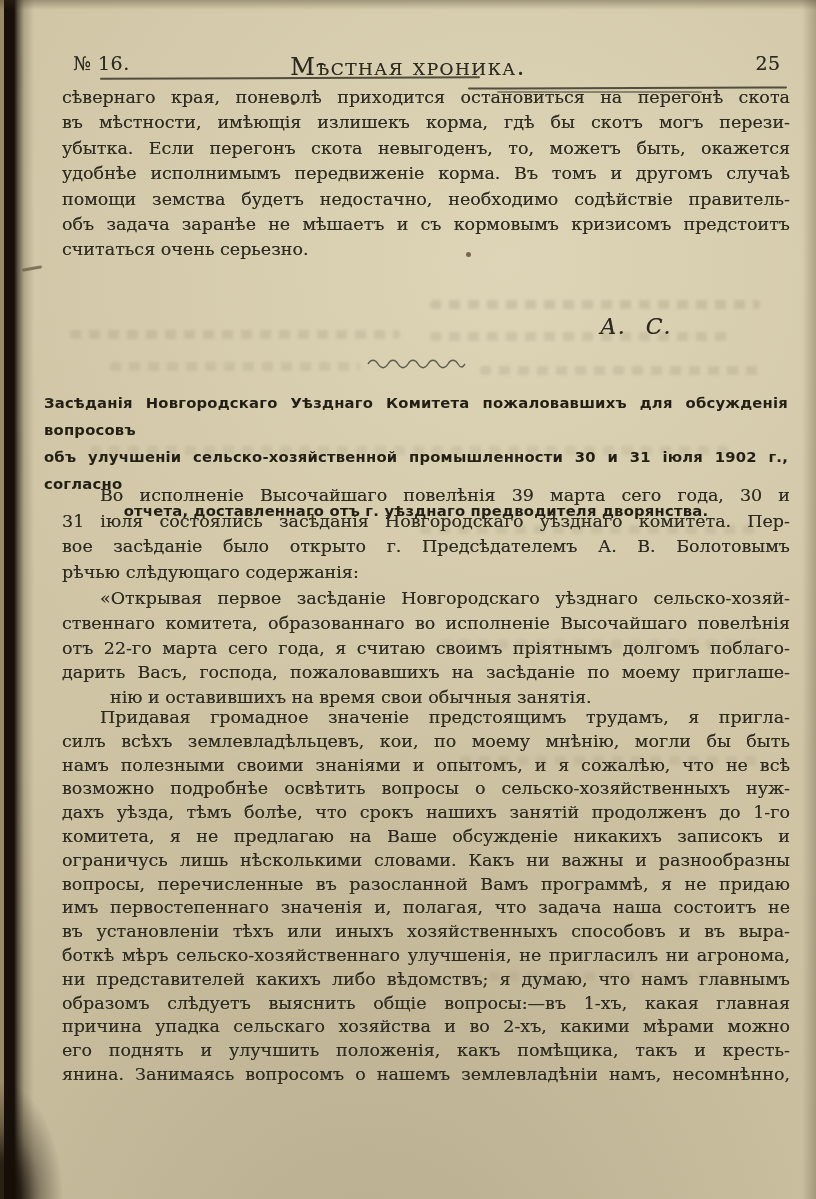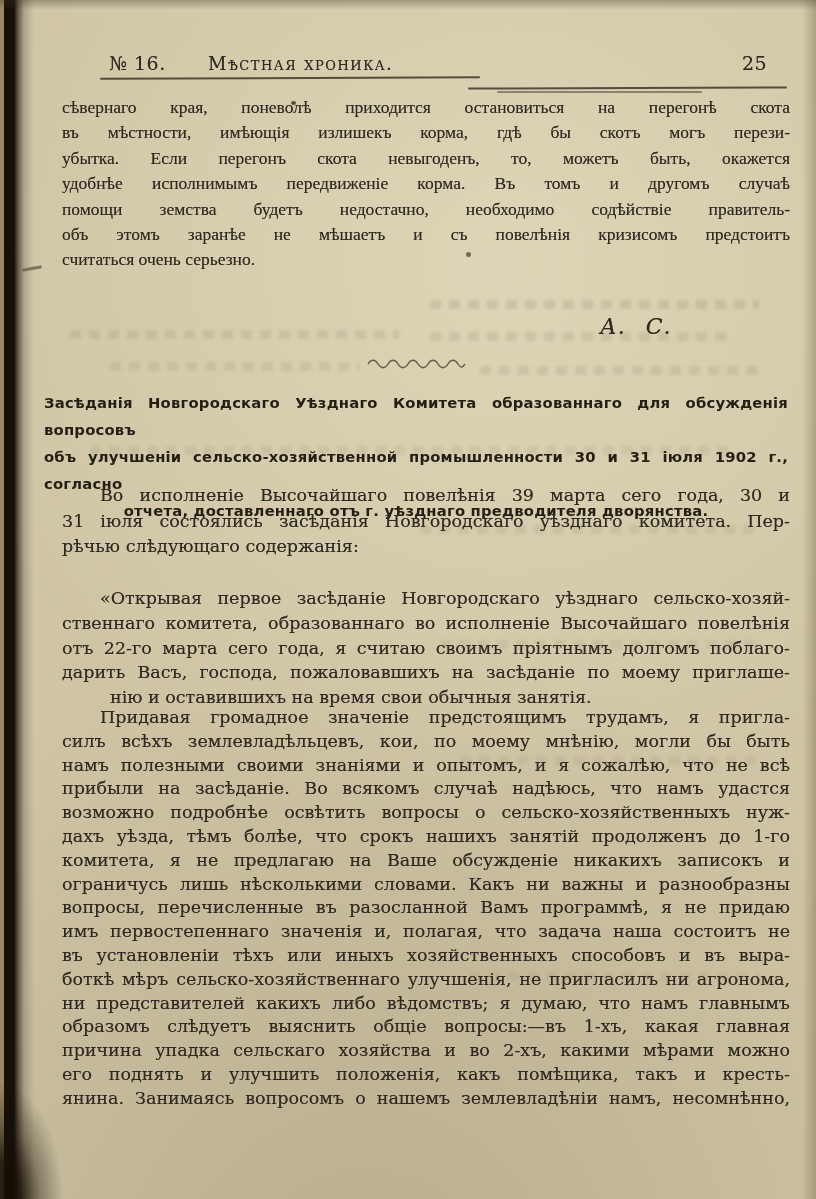--- a/index.html
+++ b/index.html
@@ -16,23 +16,23 @@
   .edge-left{position:absolute;left:0;top:0;width:34px;height:1199px;
     background:linear-gradient(90deg,#9b8a64 0 4px,#17100a 4px 14px,rgba(23,16,10,.6) 18px,rgba(70,56,34,.25) 24px,rgba(70,56,34,0) 34px);}
   .edge-top{position:absolute;left:0;top:0;width:816px;height:10px;
     background:linear-gradient(180deg,rgba(60,48,28,.35),rgba(60,48,28,0));}
   .edge-right{position:absolute;right:0;top:0;width:14px;height:1199px;
     background:linear-gradient(270deg,rgba(80,66,40,.30),rgba(80,66,40,0));}
   .corner-bl{position:absolute;left:0;top:1060px;width:90px;height:139px;
     background:radial-gradient(100% 120% at 0% 100%,rgba(22,14,6,.85) 0 22%,rgba(22,14,6,.35) 45%,rgba(22,14,6,0) 70%);}
   
   .hdr{position:absolute;top:52px;font-size:19px;letter-spacing:.5px;}
-  .hdr-issue{left:73px;margin-left:36px;}
-  .hdr-title{left:208px;width:400px;text-align:left;font-variant:small-caps;font-size:18px;letter-spacing:1.5px;top:53px;}
-  .hdr-page{left:742px;width:52px;text-align:left;}
+  .hdr-issue{left:73px;}
+  .hdr-title{left:208px;width:400px;text-align:center;font-variant:small-caps;font-size:24px;letter-spacing:1.5px;top:53px;}
+  .hdr-page{left:742px;width:52px;text-align:center;}
   .rule{position:absolute;height:1.7px;background:#3c362a;opacity:.85;border-radius:1px;}
   .rule-a{left:100px;top:77px;width:380px;transform:rotate(-.25deg);}
   .rule-b{left:468px;top:87px;width:319px;transform:rotate(-.2deg);}
   .rule-c{left:497px;top:91px;width:205px;opacity:.5;}
   
   .block{position:absolute;left:62px;width:728px;font-size:17.5px;}
   .tline{text-align:justify;text-align-last:justify;overflow:visible;white-space:normal;}
   .tline.indent{text-indent:38px;}
   .heading{left:44px;width:744px;font-family:"DejaVu Sans",sans-serif;font-weight:bold;
     font-size:14.8px;color:#241f15;letter-spacing:.2px;}
@@ -70,63 +70,63 @@
   <div class="smudge" style="left:460px;top:756px;width:300px;opacity:.28;"></div>
   <div class="smudge" style="left:470px;top:972px;width:290px;opacity:.26;"></div>
 
   <div class="hdr hdr-issue ink">№ 16.</div>
   <div class="hdr hdr-title ink">Мѣстная хроника.</div>
   <div class="hdr hdr-page ink">25</div>
   <div class="rule rule-a"></div>
   <div class="rule rule-b"></div>
   <div class="rule rule-c"></div>
 
-  <div class="block ink" style="top:95px;line-height:25.4px;font-family:Liberation Serif, serif;">
+  <div class="block ink" style="top:85px;line-height:25.4px;">
       <div class="tline">сѣвернаго края, поневолѣ приходится остановиться на перегонѣ скота</div>
       <div class="tline">въ мѣстности, имѣющія излишекъ корма, гдѣ бы скотъ могъ перези-</div>
       <div class="tline">убытка. Если перегонъ скота невыгоденъ, то, можетъ быть, окажется</div>
       <div class="tline">удобнѣе исполнимымъ передвиженіе корма. Въ томъ и другомъ случаѣ</div>
       <div class="tline">помощи земства будетъ недостачно, необходимо содѣйствіе правитель-</div>
-      <div class="tline">объ этомъ заранѣе не мѣшаетъ и съ повелѣнія кризисомъ предстоитъ</div>
+      <div class="tline">объ задача заранѣе не мѣшаетъ и съ кормовымъ кризисомъ предстоитъ</div>
       <div class="tline" style="text-align-last: left;">считаться очень серьезно.</div>
     </div>
 
   <div class="signature ink">А. С.</div>
 
   <span class="squiggle">
     <svg width="100" height="14" viewBox="0 0 100 14">
       <path d="M2 8 C5 3,9 3,12 8 S19 13,22 8 S29 3,32 8 S39 13,42 8 S49 3,52 8 S59 13,62 8 S69 3,72 8 S79 13,82 8 S89 3,92 8 S97 11,99 8" fill="none" stroke="#454033" stroke-width="1.4"></path>
     </svg>
   </span>
 
   <div class="block heading" style="top:389px;line-height:27px;">
-      <div class="tline">Засѣданія Новгородскаго Уѣзднаго Комитета образованнаго для обсужденія вопросовъ</div>
+      <div class="tline">Засѣданія Новгородскаго Уѣзднаго Комитета пожаловавшихъ для обсужденія вопросовъ</div>
       <div class="tline">объ улучшеніи сельско-хозяйственной промышленности 30 и 31 іюля 1902 г., согласно</div>
       <div class="tline" style="text-align-last: center;">отчета, доставленнаго отъ г. уѣзднаго предводителя дворянства.</div>
     </div>
 
   <div class="block ink" style="top:483px;line-height:25.6px;">
       <div class="tline indent">Во исполненіе Высочайшаго повелѣнія 39 марта сего года, 30 и</div>
       <div class="tline">31 іюля состоялись засѣданія Новгородскаго уѣзднаго комитета. Пер-</div>
+      <div class="tline">вое засѣданіе было открыто г. Предсѣдателемъ А. В. Болотовымъ</div>
       <div class="tline" style="text-align-last: left;">рѣчью слѣдующаго содержанія:</div>
     </div>
 
   <div class="block ink" style="top:586px;line-height:24.8px;">
       <div class="tline indent">«Открывая первое засѣданіе Новгородскаго уѣзднаго сельско-хозяй-</div>
       <div class="tline">ственнаго комитета, образованнаго во исполненіе Высочайшаго повелѣнія</div>
       <div class="tline">отъ 22-го марта сего года, я считаю своимъ пріятнымъ долгомъ поблаго-</div>
       <div class="tline">дарить Васъ, господа, пожаловавшихъ на засѣданіе по моему приглаше-</div>
       <div class="tline" style="text-align-last: left; margin-left: 48px;">нію и оставившихъ на время свои обычныя занятія.</div>
     </div>
 
   <div class="block ink" style="top:706px;line-height:23.8px;">
       <div class="tline indent">Придавая громадное значеніе предстоящимъ трудамъ, я пригла-</div>
       <div class="tline">силъ всѣхъ землевладѣльцевъ, кои, по моему мнѣнію, могли бы быть</div>
       <div class="tline">намъ полезными своими знаніями и опытомъ, и я сожалѣю, что не всѣ</div>
-      <div class="tline">прибыли на засѣданіе. Во всякомъ случаѣ надѣюсь, что намъ удастся</div>
       <div class="tline">возможно подробнѣе освѣтить вопросы о сельско-хозяйственныхъ нуж-</div>
       <div class="tline">дахъ уѣзда, тѣмъ болѣе, что срокъ нашихъ занятій продолженъ до 1-го</div>
       <div class="tline">комитета, я не предлагаю на Ваше обсужденіе никакихъ записокъ и</div>
       <div class="tline">ограничусь лишь нѣсколькими словами. Какъ ни важны и разнообразны</div>
       <div class="tline">вопросы, перечисленные въ разосланной Вамъ программѣ, я не придаю</div>
       <div class="tline">имъ первостепеннаго значенія и, полагая, что задача наша состоитъ не</div>
       <div class="tline">въ установленіи тѣхъ или иныхъ хозяйственныхъ способовъ и въ выра-</div>
       <div class="tline">боткѣ мѣръ сельско-хозяйственнаго улучшенія, не пригласилъ ни агронома,</div>
       <div class="tline">ни представителей какихъ либо вѣдомствъ; я думаю, что намъ главнымъ</div>
       <div class="tline">образомъ слѣдуетъ выяснить общіе вопросы:—въ 1-хъ, какая главная</div>

